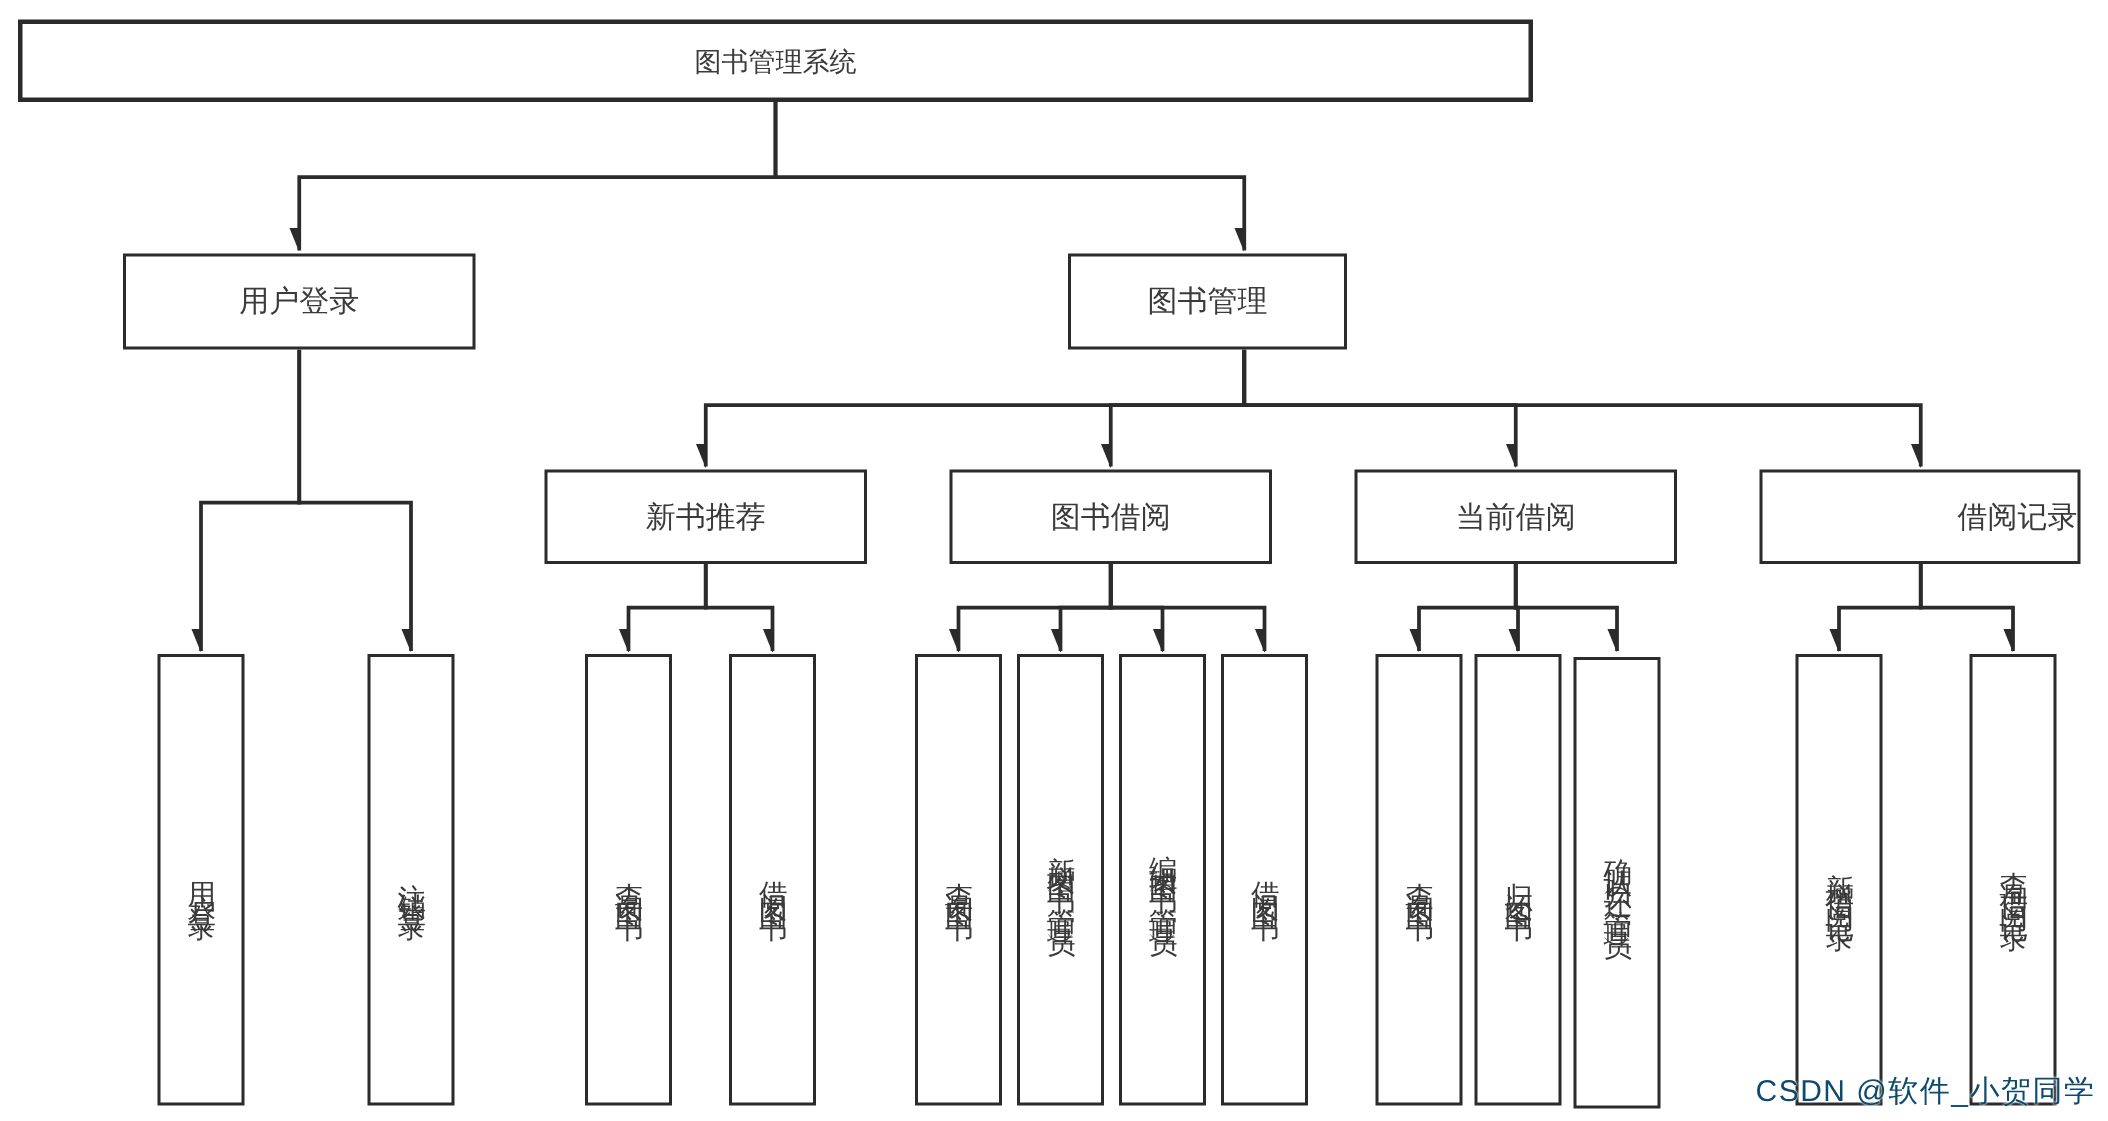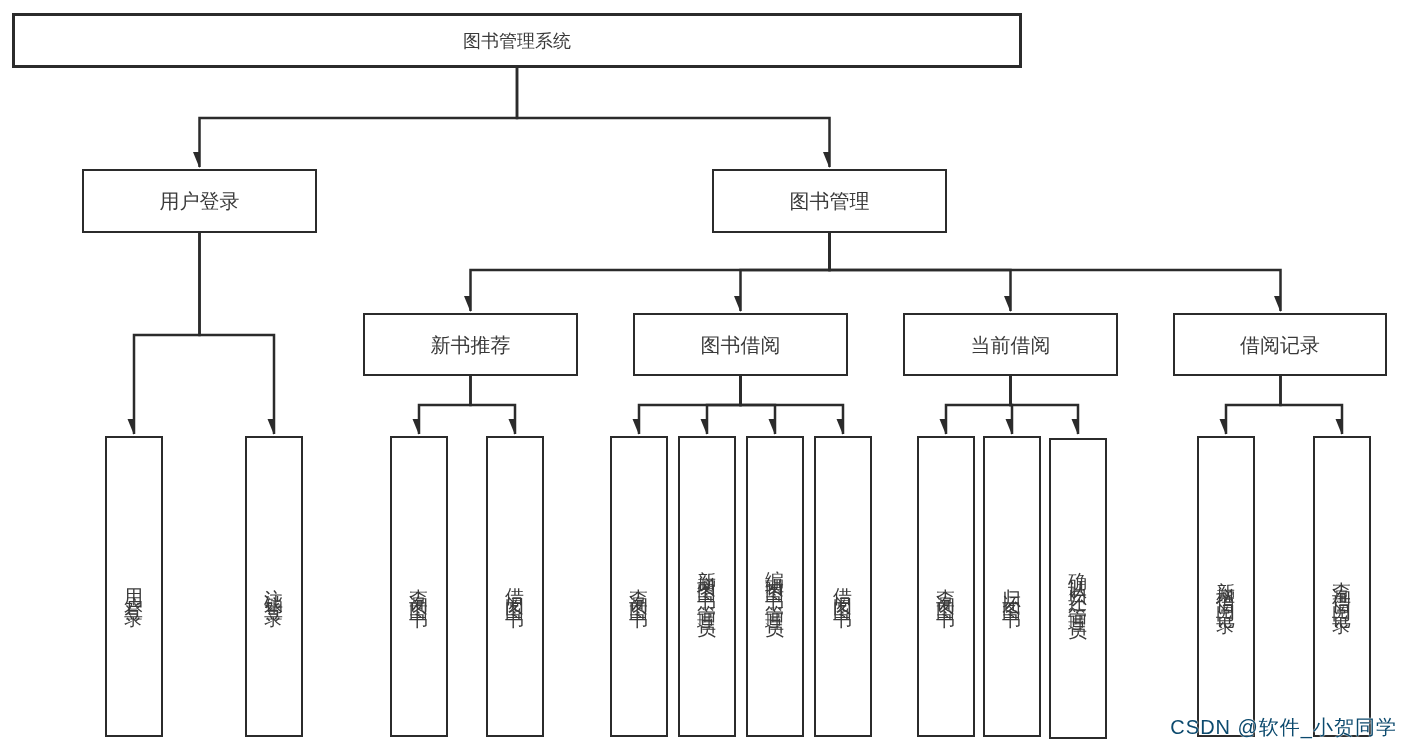--- a/index.html
+++ b/index.html
@@ -102,34 +102,34 @@
     <path class="wire" d="M1280.5 376 V405 H1342 V434" marker-end="url(#arrow)"></path>
   </svg>
 
   <div class="node root" style="left:12px; top:13px; width:1010px; height:55px;">
     <span>图书管理系统</span>
   </div>
 
   <div class="node" style="left:82px; top:169px; width:235px; height:64px;">
     <span>用户登录</span>
   </div>
-  <div class="node" style="left:712px; top:169px; width:235px; height:64px;">
+  <div class="node" style="left:712px; top:169px; width:186px; height:64px;">
     <span>图书管理</span>
   </div>
 
   <div class="node" style="left:363px; top:313px; width:215px; height:63px;">
     <span>新书推荐</span>
   </div>
   <div class="node" style="left:903px; top:313px; width:215px; height:63px;">
     <span>当前借阅</span>
   </div>
   <div class="node" style="left:633px; top:313px; width:215px; height:63px;">
     <span>图书借阅</span>
   </div>
-  <div class="node" style="left:1173px; top:313px; width:214px; height:63px;">
+  <div class="node" style="left:1173px; top:313px; width:214px; height:63px;justify-content:flex-end;">
     <span>借阅记录</span>
   </div>
 
   <div class="node leaf" style="left:105px; top:436px; width:58px; height:301px;">
     <span>用户登录</span>
   </div>
   <div class="node leaf" style="left:245px; top:436px; width:58px; height:301px;">
     <span>注销登录</span>
   </div>
 

